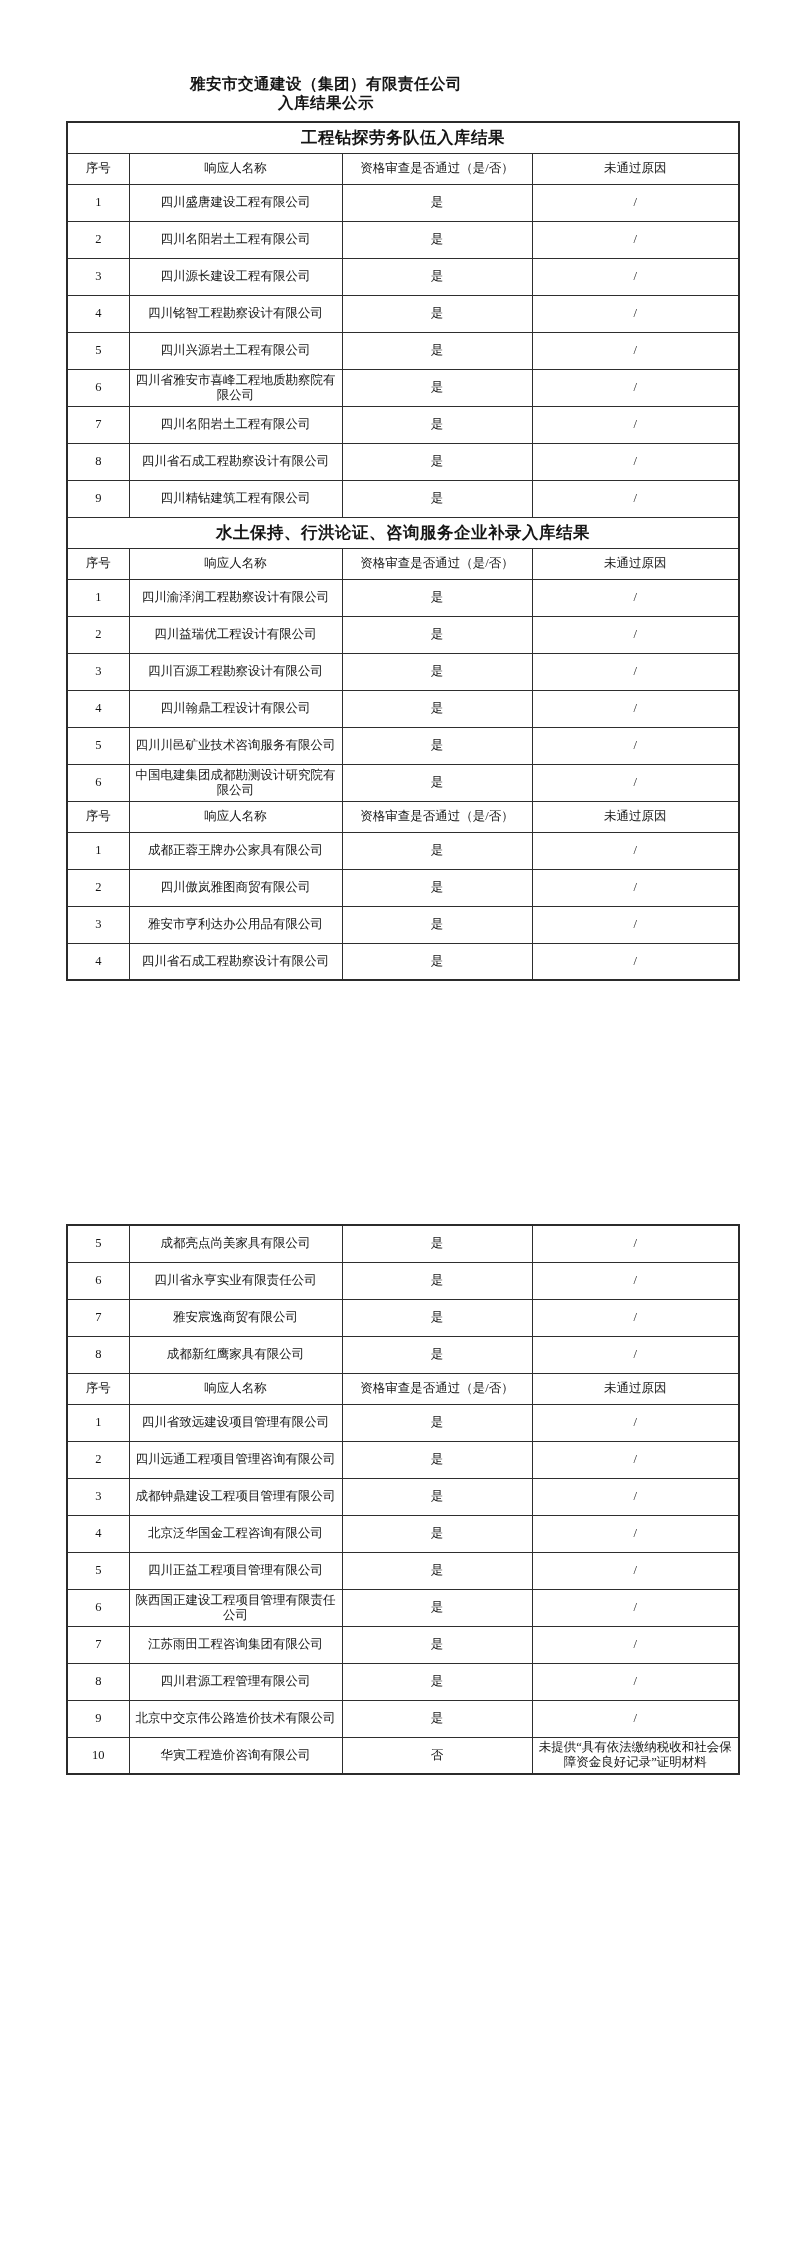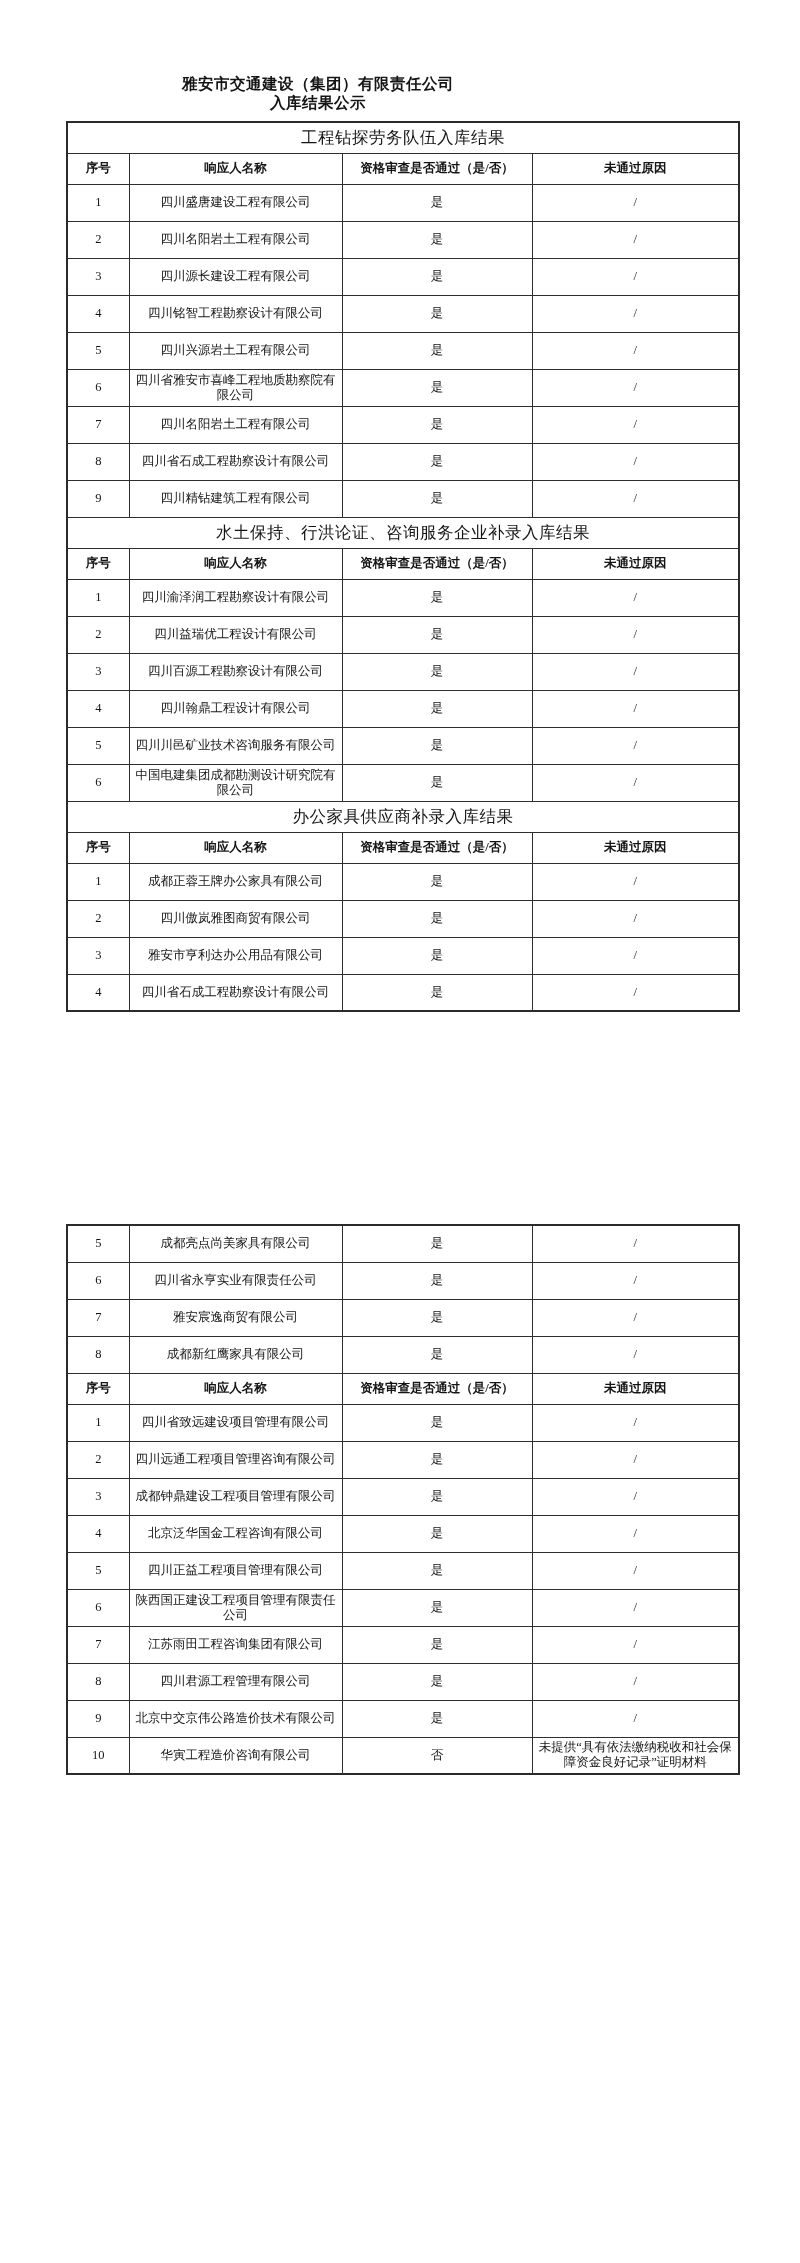--- a/index.html
+++ b/index.html
@@ -2,42 +2,42 @@
 <html><head>
 <meta charset="utf-8">
 <style>
   html,body{margin:0;padding:0;}
   body{
     width:800px;height:2263px;position:relative;background:#ffffff;
     font-family:"Liberation Serif","DejaVu Serif",serif;color:#151515;
     -webkit-font-smoothing:antialiased;
   }
   .doc-page-title{
-    position:absolute;top:74px;left:0;width:636px;text-align:center;
+    position:absolute;top:74px;left:8px;width:636px;text-align:center;
     font-weight:bold;font-size:15.5px;line-height:19px;letter-spacing:.5px;
   }
   .tbl-wrap{position:absolute;left:66px;width:672px;}
   #table-page1{top:121px;}
   #table-page2{top:1224px;}
   table.results{
     border-collapse:collapse;table-layout:fixed;width:672px;
     border:2px solid #2b2b2b;
   }
   table.results td,table.results th{
     border:1px solid #2e2e2e;
     vertical-align:middle;text-align:center;
     padding:2px 3px;box-sizing:border-box;
     font-size:12.5px;line-height:15px;
     overflow:hidden;word-break:break-all;
   }
   tr.section-row td{
-    font-size:16.5px;font-weight:normal;height:31px;line-height:18px;letter-spacing:.5px;
+    font-size:16.5px;font-weight:bold;height:31px;line-height:18px;letter-spacing:.5px;
   }
   tr.header-row th{
-    font-weight:bold;font-size:12.5px;height:31px;
+    font-weight:normal;font-size:12.5px;height:31px;
   }
   tr.data-row td{height:37px;}
   td.c-no{font-family:"Liberation Serif","DejaVu Serif",serif;}
   .col-no{width:62px;}
   .col-name{width:213px;}
   .col-pass{width:190px;}
   .col-reason{width:207px;}
 </style>
 </head>
 <body>
@@ -157,23 +157,20 @@
           <td class="c-name">四川川邑矿业技术咨询服务有限公司</td>
           <td class="c-pass">是</td>
           <td class="c-reason">/</td>
         </tr>
         <tr class="data-row">
           <td class="c-no">6</td>
           <td class="c-name">中国电建集团成都勘测设计研究院有限公司</td>
           <td class="c-pass">是</td>
           <td class="c-reason">/</td>
         </tr>
-        <tr class="section-row">
-          <td colspan="4">办公家具供应商补录入库结果</td>
-        </tr>
         <tr class="header-row">
           <th>序号</th>
           <th>响应人名称</th>
           <th>资格审查是否通过（是/否）</th>
           <th>未通过原因</th>
         </tr>
         <tr class="data-row">
           <td class="c-no">1</td>
           <td class="c-name">成都正蓉王牌办公家具有限公司</td>
           <td class="c-pass">是</td>

